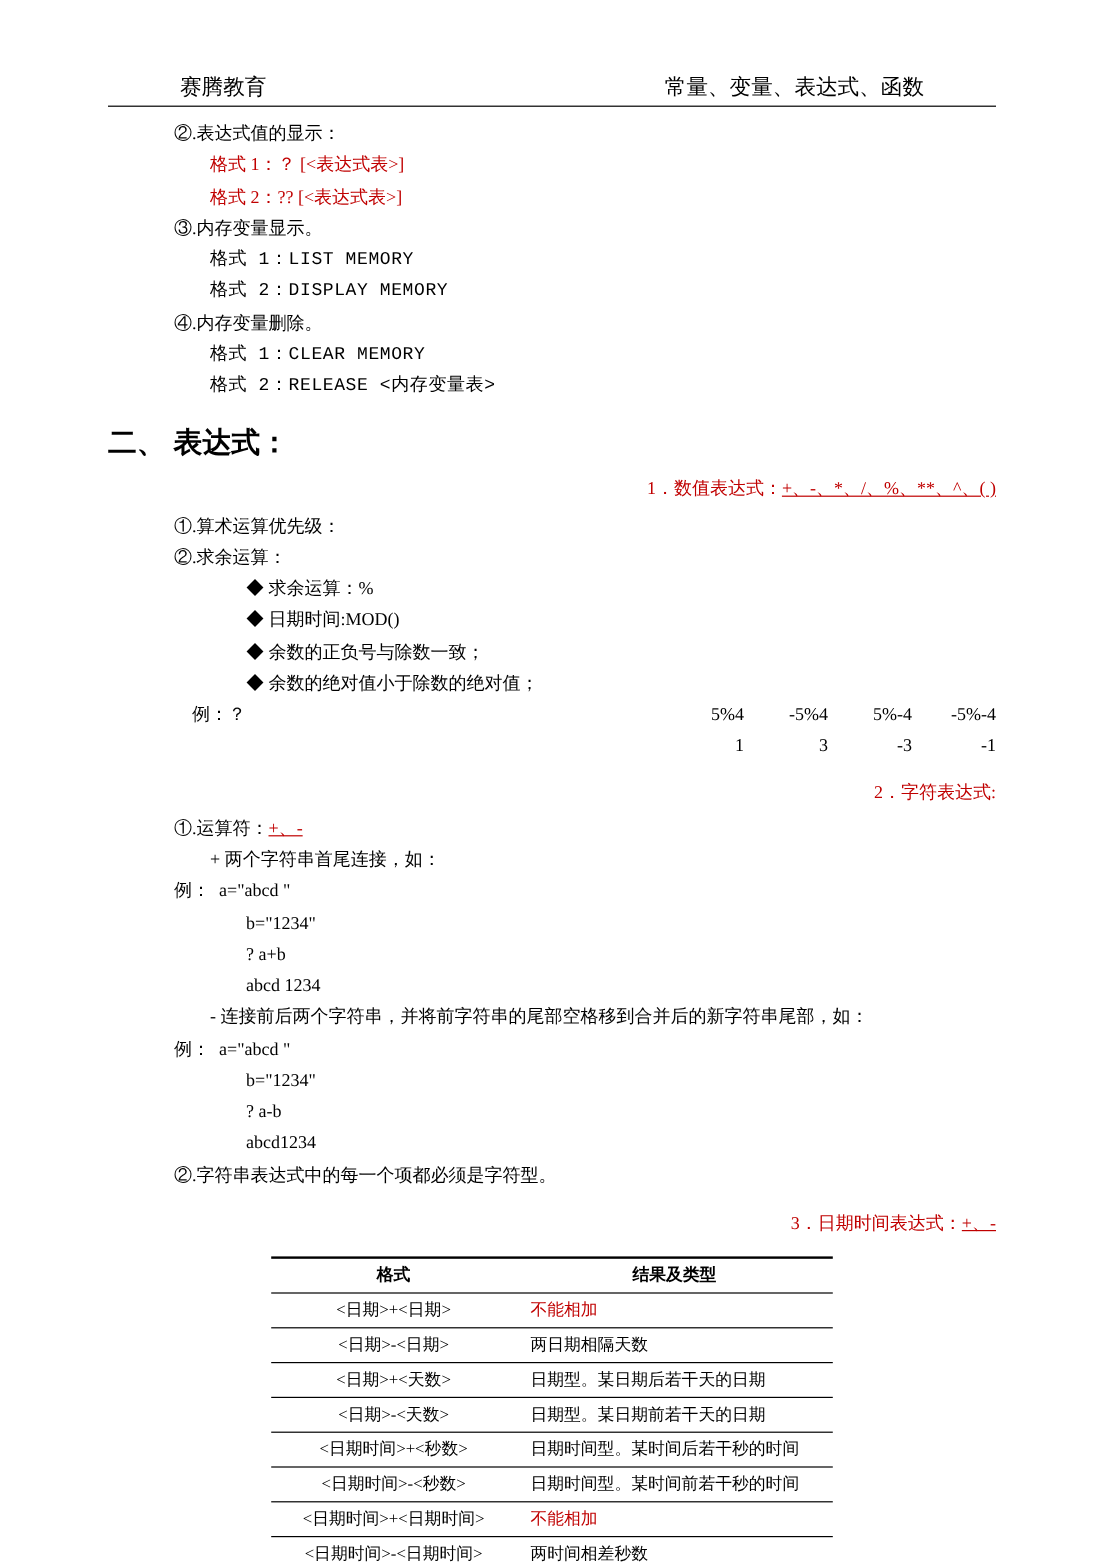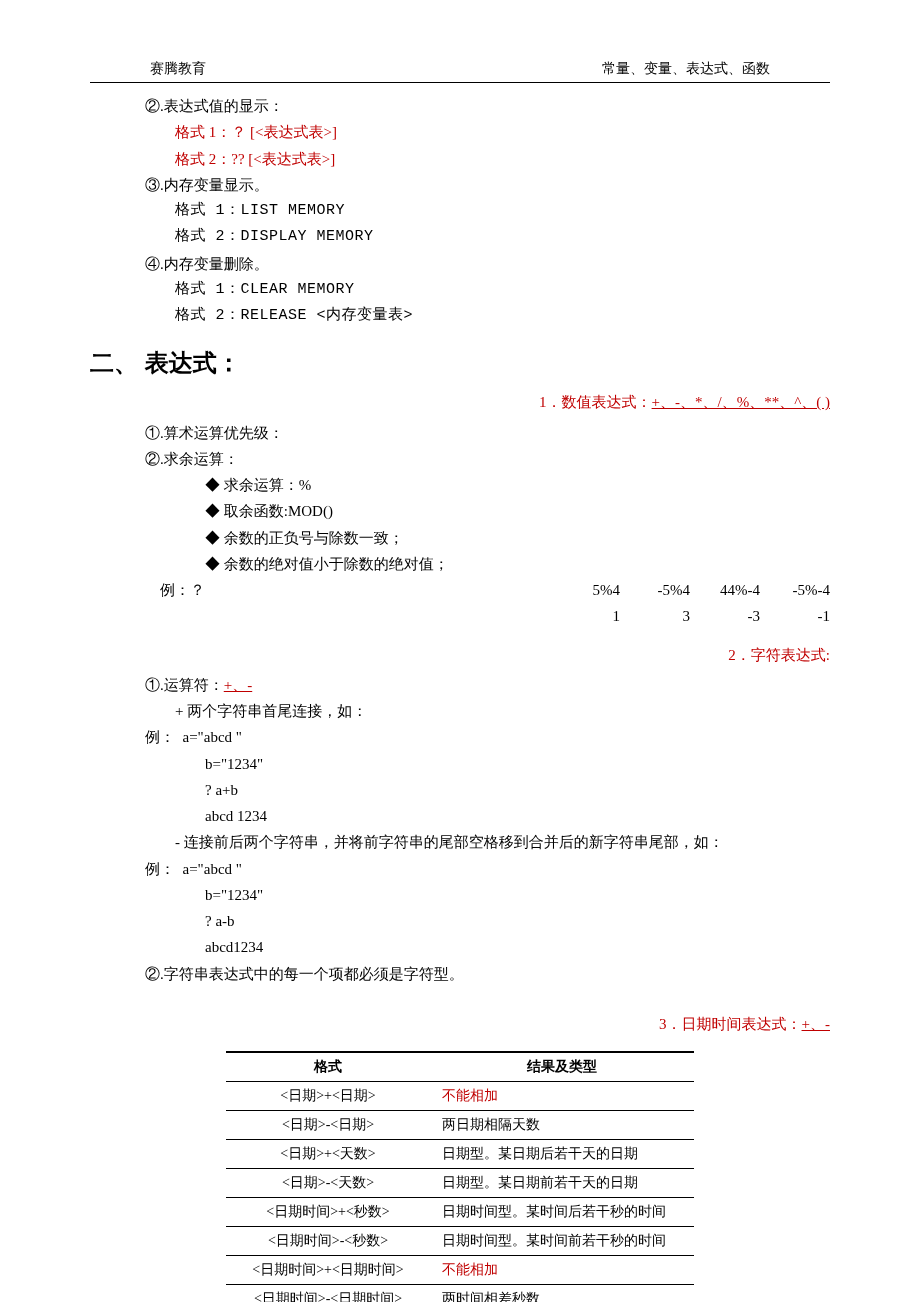--- a/index.html
+++ b/index.html
@@ -11,21 +11,21 @@
     color: #000;
     width: 920px;
   }
   .page {
     padding: 60px 90px 60px 90px;
     box-sizing: border-box;
   }
   .header-row {
     display: flex;
     justify-content: space-between;
-    font-size: 14px;
+    font-size: 18px;
     padding: 0 60px 4px 60px;
     border-bottom: 1px solid #000;
     margin-bottom: 10px;
   }
   .indent1 { padding-left: 55px; }
   .indent2 { padding-left: 85px; }
   .indent3 { padding-left: 115px; }
   .line { line-height: 1.75; }
   .red { color: #c00000; }
   .h2 {
@@ -87,29 +87,29 @@
   <div class="line indent2 mono">格式 2：RELEASE &lt;内存变量表&gt;</div>
 
   <div class="h2">二、 表达式：</div>
 
   <div class="line sect-num red">
     <span>1．数值表达式：</span><span class="u">+、-、*、/、%、**、^、( )</span>
   </div>
   <div class="line indent1">①.算术运算优先级：</div>
   <div class="line indent1">②.求余运算：</div>
   <div class="line indent3 bullet">求余运算：%</div>
-  <div class="line indent3 bullet">取余函数:MOD()</div>
+  <div class="line indent3 bullet">日期时间:MOD()</div>
   <div class="line indent3 bullet">余数的正负号与除数一致；</div>
   <div class="line indent3 bullet">余数的绝对值小于除数的绝对值；</div>
 
   <div class="ex-table">
     <div class="lbl">例：？</div>
     <div>5%4</div>
     <div>-5%4</div>
-    <div>44%-4</div>
+    <div>5%-4</div>
     <div>-5%-4</div>
     <div></div>
     <div>1</div>
     <div>3</div>
     <div>-3</div>
     <div>-1</div>
   </div>
 
   <div class="line sect-num red" style="margin-top:12px">2．字符表达式:</div>
   <div class="line indent1">
@@ -125,21 +125,21 @@
 
   <div class="line indent2">-   连接前后两个字符串，并将前字符串的尾部空格移到合并后的新字符串尾部，如：</div>
   <div class="line indent1">
     <span>例：</span>&nbsp;&nbsp;<span>a="abcd "</span>
   </div>
   <div class="line indent3">b="1234"</div>
   <div class="line indent3">? a-b</div>
   <div class="line indent3">abcd1234</div>
   <div class="line indent1">②.字符串表达式中的每一个项都必须是字符型。</div>
 
-  <div class="line sect-num red" style="margin-top:24px">
+  <div class="line sect-num red" style="margin-top:14px">
     <span>3．日期时间表达式：</span><span class="u">+、-</span>
   </div>
 
   <table class="dt">
     <thead>
       <tr>
         <th>格式</th>
         <th>结果及类型</th>
       </tr>
     </thead>

